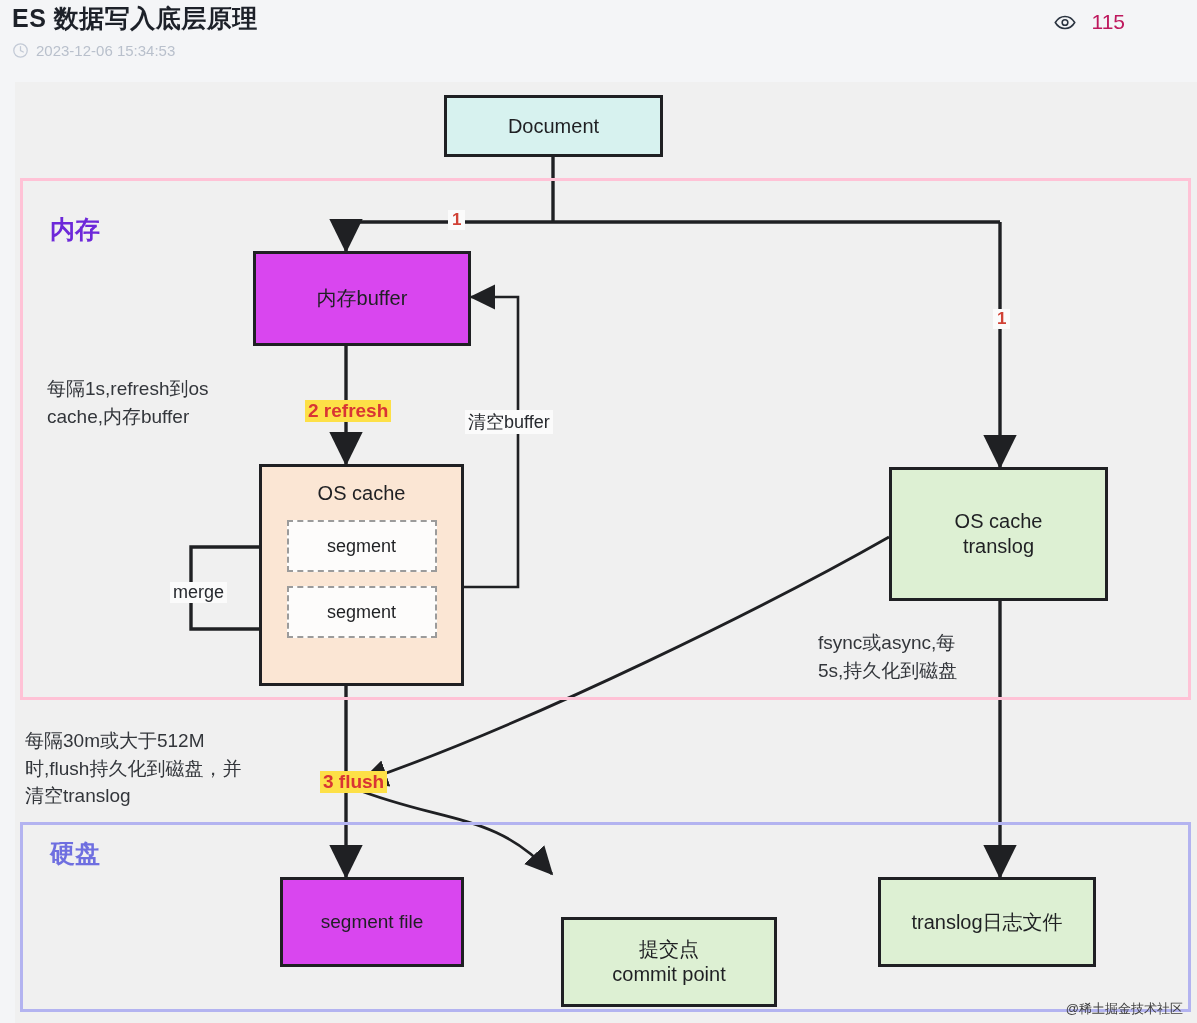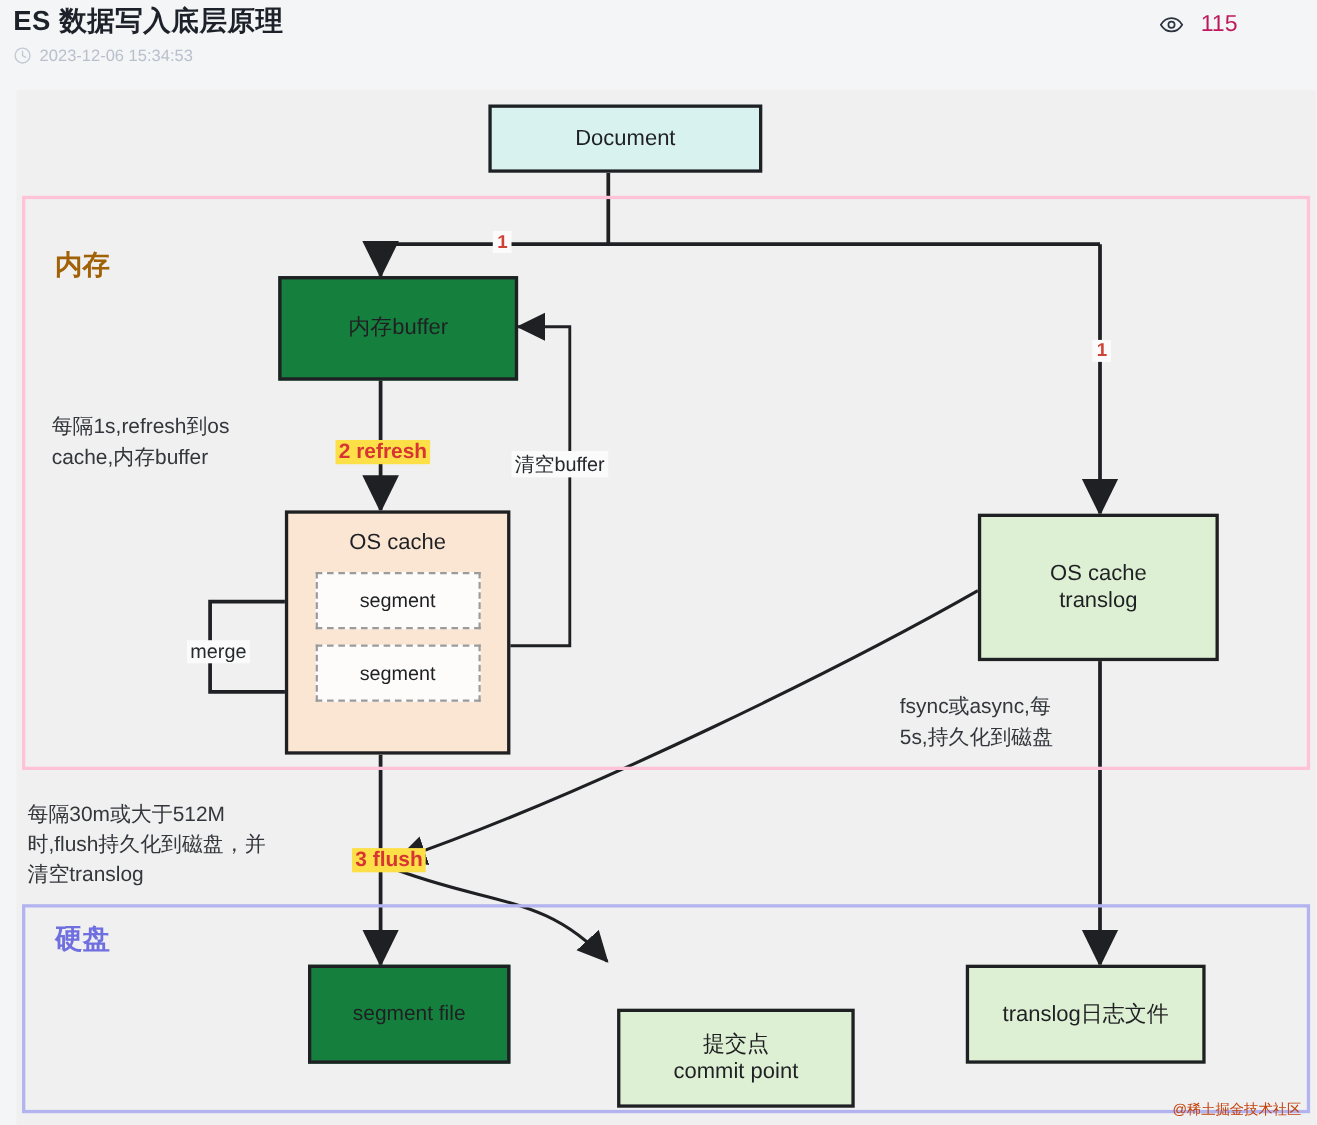--- a/index.html
+++ b/index.html
@@ -39,21 +39,21 @@
     position: absolute; font-size: 25px; font-weight: bold; white-space: nowrap;
   }
 
   
   .node {
     position: absolute; border: 3px solid #1f2023;
     display: flex; align-items: center; justify-content: center;
     text-align: center; line-height: 1.25; color: #1f2023;
   }
   .node-doc   { background: #d7f2ef; font-size: 20px; }
-  .node-mem   { background: #15803d; font-size: 20px; }
+  .node-mem   { background: #d946ef; font-size: 20px; }
   .node-green { background: #ddf0d3; font-size: 20px; }
   .node-oscache {
     background: #fbe6d4; flex-direction: column;
     justify-content: flex-start; padding-top: 14px; gap: 14px; font-size: 20px;
   }
   .oscache-title { font-size: 20px; color: #1f2023; }
   .segment {
     width: 150px; height: 52px; background: #fdfcfb;
     border: 2px dashed #9b9b9b; display: flex; align-items: center;
     justify-content: center; font-size: 18px; color: #1f2023;
@@ -72,21 +72,21 @@
     position: absolute; background: #fde047; padding: 0 3px;
     font-size: 19px; font-weight: bold; color: #d93434; white-space: nowrap;
   }
   .step-num {
     position: absolute; background: #fbfbfb; padding: 0 4px;
     font-size: 17px; font-weight: bold; color: #d14236;
   }
 
   .watermark {
     position: absolute; right: 14px; bottom: 5px;
-    font-size: 13px; color: #c2410c; white-space: nowrap;
+    font-size: 13px; color: #404040; white-space: nowrap;
   }
 </style>
 </head>
 <body>
 
 <div id="page">
 
   <div class="header">
     <div class="page-title">ES 数据写入底层原理</div>
 
@@ -142,26 +142,26 @@
 
         <path d="M985,519 L985,795" marker-end="url(#ah)"></path>
 
         <path d="M874,455 C760,520 520,640 346,700" marker-end="url(#ah)" stroke-width="2.8"></path>
 
         <path d="M338,706 C430,742 480,730 537,792" marker-end="url(#ah)" stroke-width="2.8"></path>
       </g>
     </svg>
 
     <div class="region" style="left:5px; top:96px; width:1171px; height:522px; border-color:#ffc2d6;"></div>
-    <div class="region-label" style="left:35px; top:142px; color:#a16207;">内存</div>
+    <div class="region-label" style="left:35px; top:131px; color:#6d28d9;">内存</div>
 
     <div class="region" style="left:5px; top:740px; width:1171px; height:190px; border-color:#b3b3f0;"></div>
     <div class="region-label" style="left:35px; top:755px; color:#6f6fe0;">硬盘</div>
 
-    <div class="node node-doc" style="left:429px; top:13px; width:249px; height:62px;">
+    <div class="node node-doc" style="left:429px; top:13px; width:219px; height:62px;">
       <span>Document</span>
     </div>
 
     <div class="node node-mem" style="left:238px; top:169px; width:218px; height:95px;">
       <span>内存buffer</span>
     </div>
 
     <div class="node node-oscache" style="left:244px; top:382px; width:205px; height:222px;">
       <span class="oscache-title">OS cache</span>
       <div class="segment">

